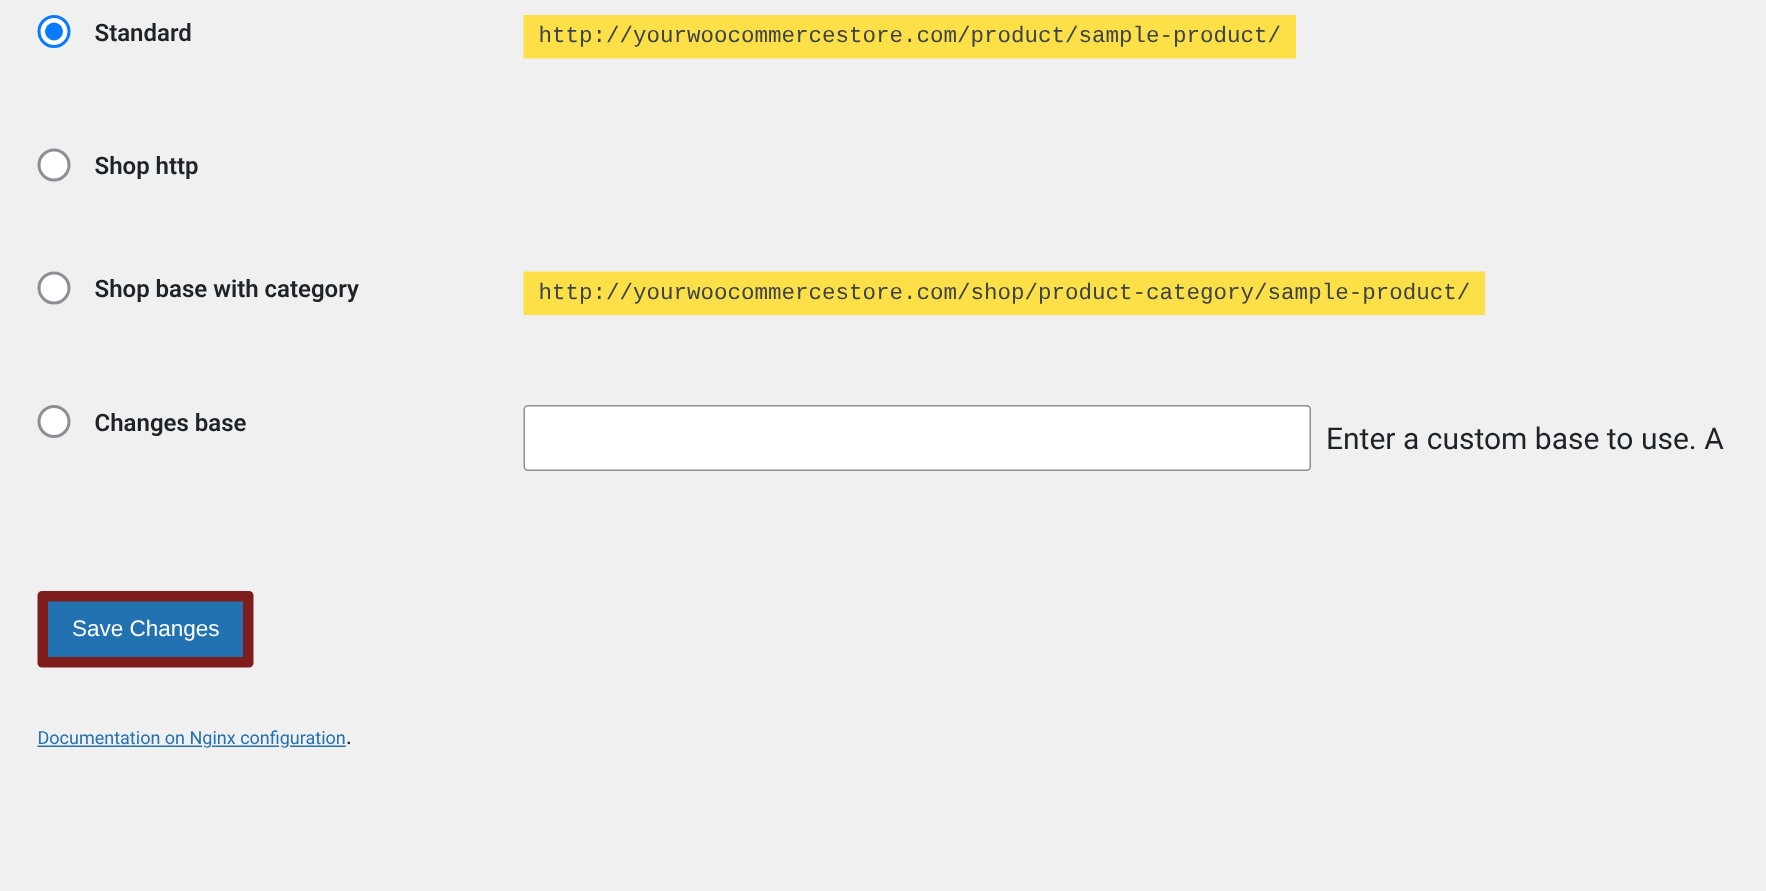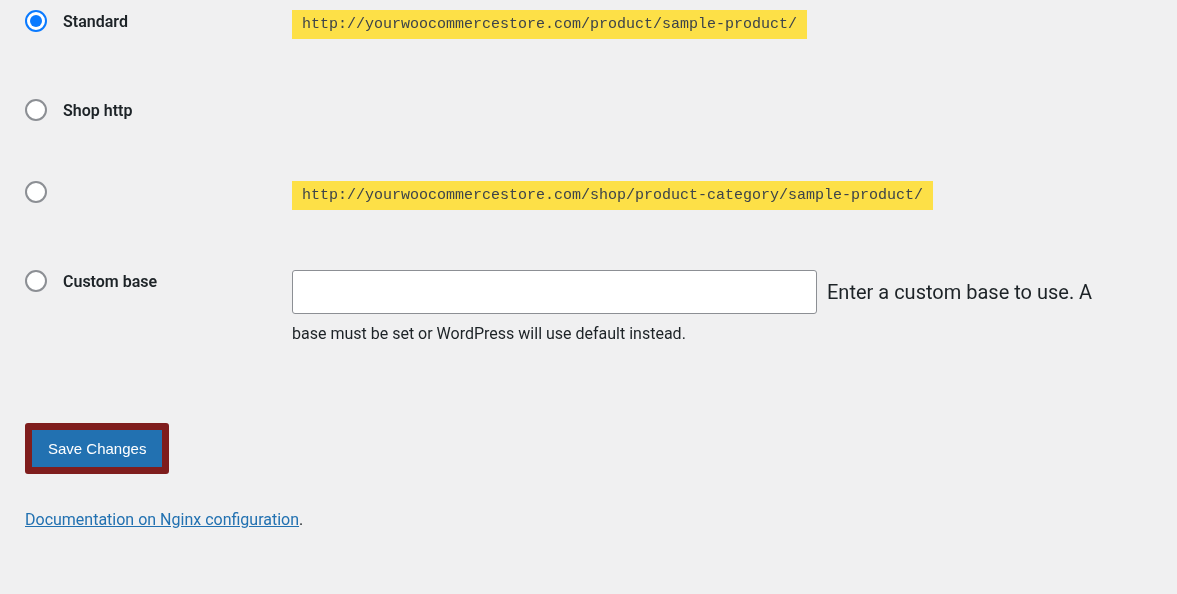--- a/index.html
+++ b/index.html
@@ -15,21 +15,21 @@
       color: #1d2327;
     }
     .option-row {
       display: flex;
       align-items: flex-start;
       margin-bottom: 60px;
     }
     .option-left {
       display: flex;
       align-items: center;
-      width: 267px;
+      width: 324px;
       flex-shrink: 0;
     }
     .radio-input {
       appearance: none;
       width: 22px;
       height: 22px;
       border: 2px solid #8c8f94;
       border-radius: 50%;
       margin-right: 16px;
       position: relative;
@@ -88,21 +88,21 @@
       padding: 10px 16px;
       font-size: 15px;
       border-radius: 3px;
       cursor: pointer;
       margin-top: 40px;
       margin-bottom: 36px;
     }
     .doc-link {
       color: #2271b1;
       text-decoration: underline;
-      font-size: 16px;
+      font-size: 12px;
       cursor: pointer;
     }
     .doc-row {
       font-size: 16px;
       color: #1d2327;
     }
     .custom-row-right {
       flex: 1;
     }
     .custom-row-right .line1 {
@@ -144,38 +144,38 @@
   <div class="option-left">
     <span class="radio-input"></span>
     <label class="option-label">Shop http</label>
   </div>
 </div>
 
 
 <div class="option-row">
   <div class="option-left">
     <span class="radio-input"></span>
+    <label class="option-label">Shop base with category</label>
   </div>
   <div class="option-right">
     <code class="url-code">http://yourwoocommercestore.com/shop/product-category/sample-product/</code>
   </div>
 </div>
 
 
 <div class="option-row custom-option-row">
   <div class="option-left">
     <span class="radio-input"></span>
-    <label class="option-label">Custom base</label>
+    <label class="option-label">Changes base</label>
   </div>
   <div class="custom-row-right">
     <div class="line1">
       <input type="text" class="custom-input" value="" style="">
       <span class="helper-text-part1">Enter a custom base to use. A</span>
     </div>
-    <div class="helper-text-part2">base must be set or WordPress will use default instead.</div>
   </div>
 </div>
 
 <button class="save-button">Save Changes</button>
 
 <div class="doc-row">
   <a class="doc-link">Documentation on Nginx configuration</a><span>.</span>
 </div>
 
 

